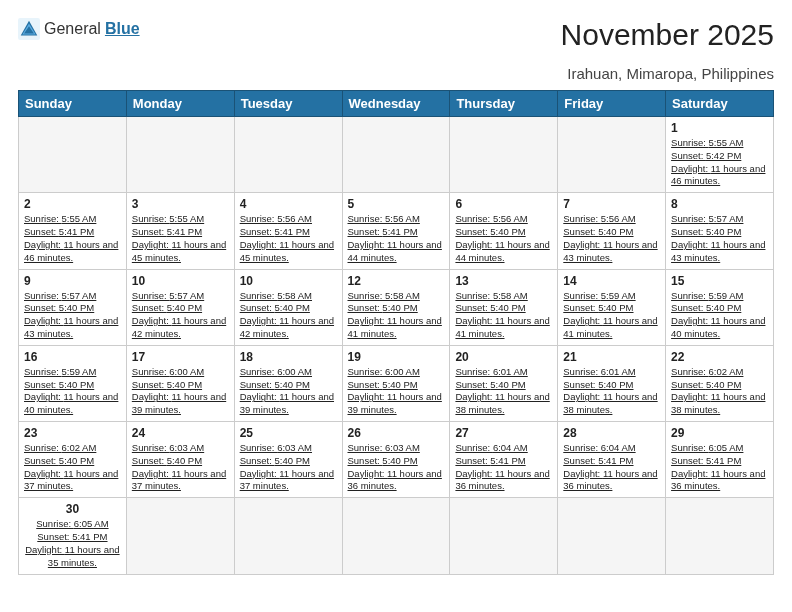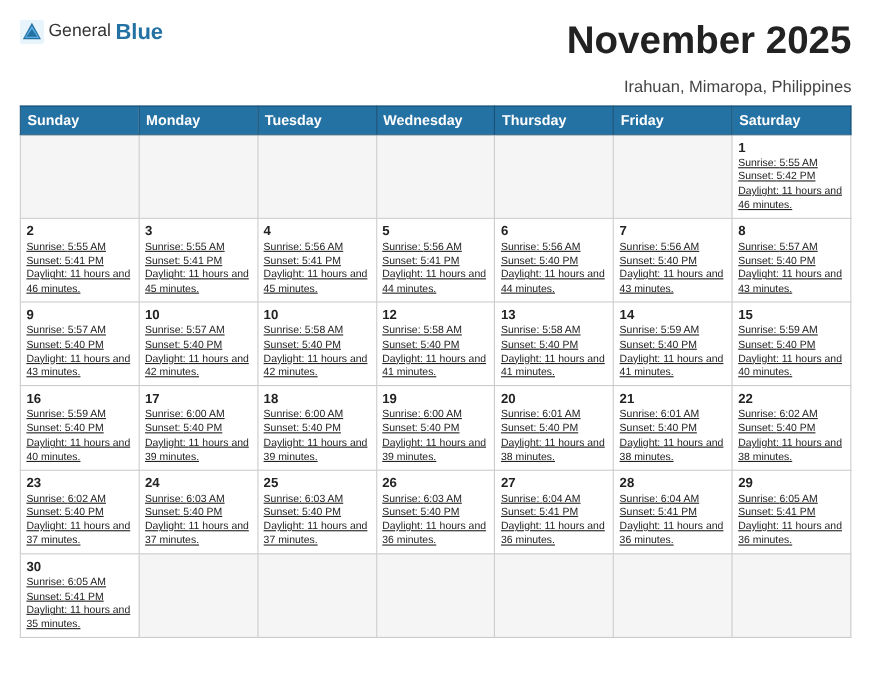--- a/index.html
+++ b/index.html
@@ -32,35 +32,36 @@
       align-items: center;
       gap: 4px;
     }
     .logo-text-general {
       font-size: 16px;
       font-weight: normal;
       color: #333;
       line-height: 1;
     }
     .logo-text-blue {
-      font-size: 20px;
+      font-size: 16px;
       font-weight: bold;
       color: #2471a3;
       line-height: 1;
+      text-decoration: underline;
     }
     .logo-icon {
       width: 22px;
       height: 22px;
     }
     .title-area {
       text-align: right;
     }
     .month-title {
-      font-size: 35px;
-      font-weight: bold;
+      font-size: 30px;
+      font-weight: normal;
       color: #222;
       line-height: 1.1;
     }
     .location-title {
       font-size: 15px;
       color: #444;
       margin-top: 14px;
     }
     .calendar {
       width: 100%;
@@ -96,20 +97,21 @@
       margin-bottom: 2px;
     }
     .day-info {
       font-size: 9.5px;
       color: #222;
       line-height: 1.35;
       text-decoration: underline;
     }
     .last-row td {
       min-height: 60px;
+      text-align: center;
     }
   </style>
 </head>
 <body>
 
 <div class="page">
   <div class="header">
     <div class="logo-area">
       <div class="logo">
         <svg class="logo-icon" viewBox="0 0 40 40">

